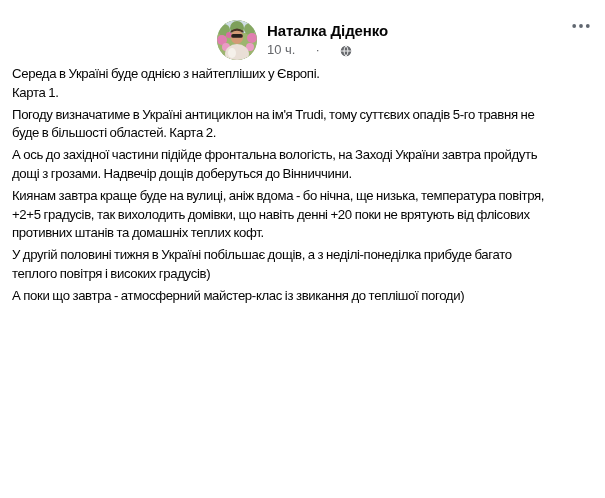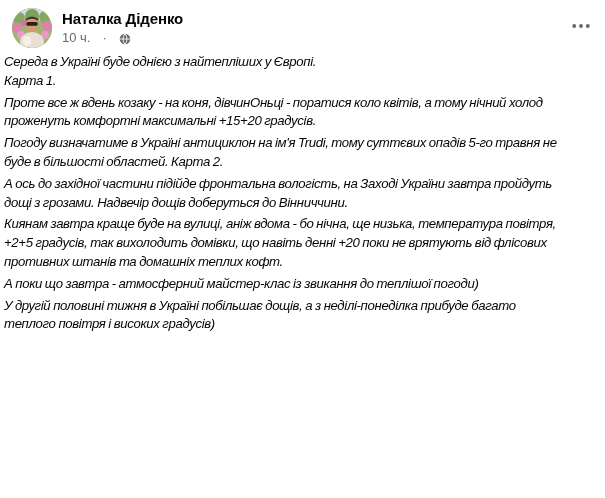--- a/index.html
+++ b/index.html
@@ -12,22 +12,23 @@
   }
   .post {
     width: 605px; height: 498px;
     background: #ffffff;
     position: relative;
     overflow: hidden;
   }
   .post-header {
     display: flex;
     align-items: flex-start;
-    padding: 8px 12px 0 12px;
+    padding: 20px 12px 0 12px;
     position: relative;
+    justify-content: center;
   }
   .avatar {
     width: 40px; height: 40px;
     border-radius: 50%;
     overflow: hidden;
     flex: 0 0 40px;
     cursor: pointer;
     background: #8fae7a;
   }
   .avatar svg { display: block; }
@@ -37,40 +38,40 @@
     font-weight: 700;
     color: #050505;
     line-height: 19px;
     letter-spacing: -0.1px;
     cursor: pointer;
     text-decoration: none;
   }
   .post-meta {
     display: flex;
     align-items: center;
-    gap: 12px;
+    gap: 20px;
     font-size: 13px;
     color: #65676B;
     line-height: 16px;
     margin-top: 2px;
   }
   .timestamp { color: #65676B; cursor: pointer; }
   .meta-separator { color: #65676B; }
   .globe-icon { display: inline-flex; margin-top: 1px; }
   .more-button {
     position: absolute;
     right: 8px; top: 10px;
     width: 32px; height: 32px;
     border-radius: 50%;
     display: flex;
     align-items: center;
     justify-content: center;
     cursor: pointer;
   }
-  .post-body { padding: 5px 12px 0 4px; font-style: italic; }
+  .post-body { padding: 5px 12px 0 12px; }
   .post-body p {
     margin: 0 0 3px 0;
     font-size: 13.2px;
     line-height: 18.8px;
     letter-spacing: -0.35px;
     word-spacing: -0.5px;
     color: #050505;
     white-space: pre;
   }
 </style>
@@ -128,27 +129,25 @@
         <circle cx="9" cy="2" r="1.9" fill="#606770"></circle>
         <circle cx="15.8" cy="2" r="1.9" fill="#606770"></circle>
       </svg>
     </div>
 
   </div>
 
   <div class="post-body">
     <p>Середа в Україні буде однією з найтепліших у Європі.
 Карта 1.</p>
-    <p>Проте все ж вдень козаку - на коня, дівчинОньці - поратися коло квітів, а тому нічний холод
-проженуть комфортні максимальні +15+20 градусів.</p>
     <p>Погоду визначатиме в Україні антициклон на ім'я Trudi, тому суттєвих опадів 5-го травня не
 буде в більшості областей. Карта 2.</p>
     <p>А ось до західної частини підійде фронтальна вологість, на Заході України завтра пройдуть
 дощі з грозами. Надвечір дощів доберуться до Вінниччини.</p>
     <p>Киянам завтра краще буде на вулиці, аніж вдома - бо нічна, ще низька, температура повітря,
 +2+5 градусів, так вихолодить домівки, що навіть денні +20 поки не врятують від флісових
 противних штанів та домашніх теплих кофт.</p>
-    <p>А поки що завтра - атмосферний майстер-клас із звикання до теплішої погоди)</p>
     <p>У другій половині тижня в Україні побільшає дощів, а з неділі-понеділка прибуде багато
 теплого повітря і високих градусів)</p>
+    <p>А поки що завтра - атмосферний майстер-клас із звикання до теплішої погоди)</p>
   </div>
 
 </div>
 
 </body></html>

